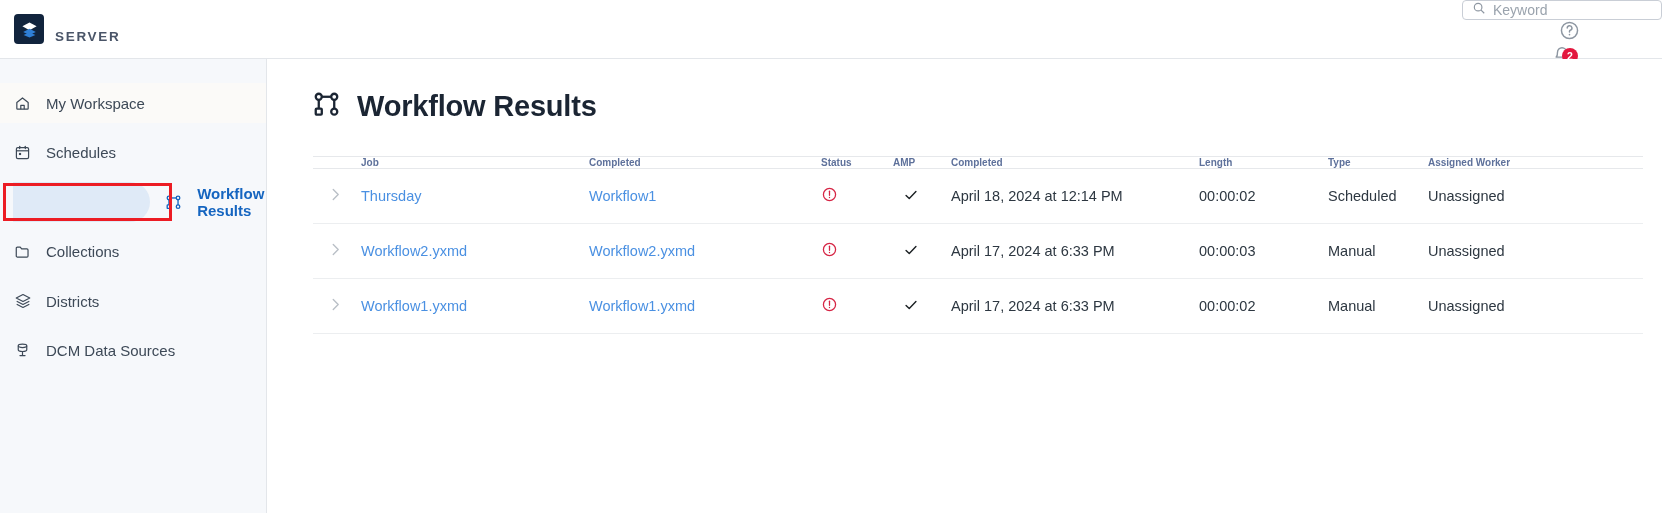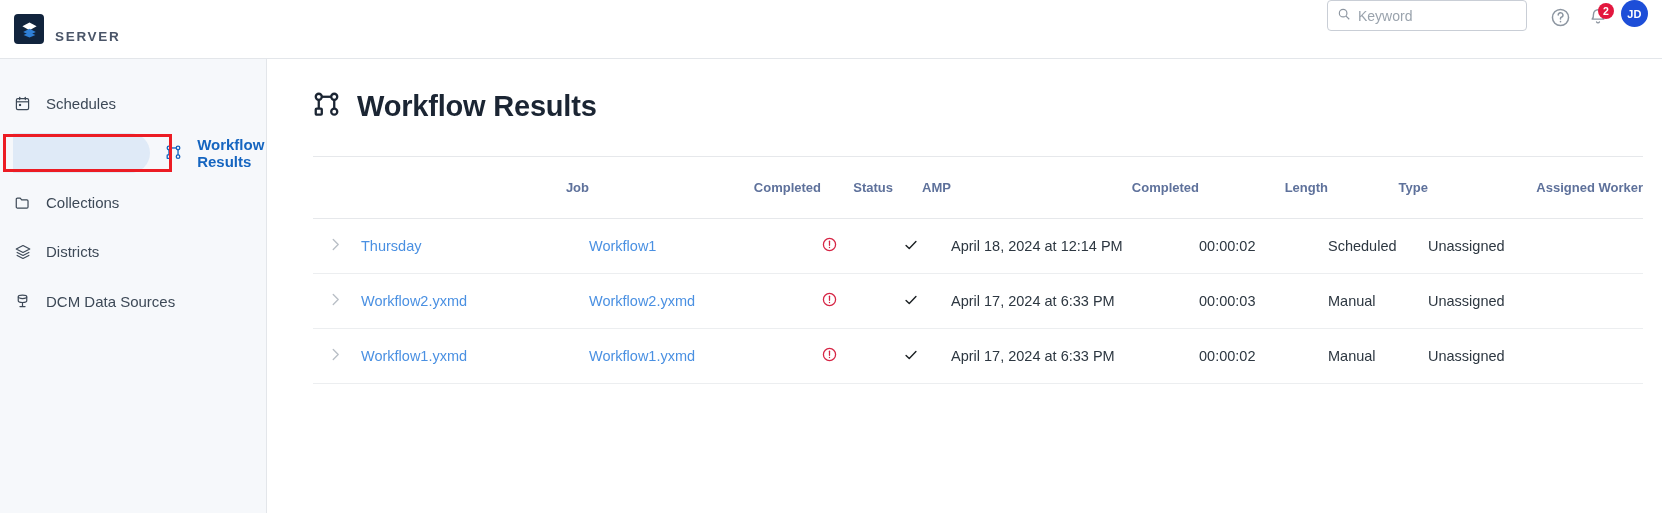--- a/index.html
+++ b/index.html
@@ -63,21 +63,23 @@
   .nav-tab.active {
     color: #1d71c4;
     border-bottom-color: #1d71c4;
   }
 
   .top-right {
     position: absolute;
     right: 0; top: 0;
     height: 59px;
     display: flex;
+    align-items: center;
     gap: 0;
+    flex-direction: column;
   }
   .searchbox {
     width: 200px;
     height: 31px;
     border: 1px solid #c9ced6;
     border-radius: 4px;
     display: flex;
     align-items: center;
     padding: 0 9px;
     gap: 7px;
@@ -200,25 +202,25 @@
   }
 
   table.results {
     margin-left: 45px;
     margin-top: 33px;
     border-collapse: collapse;
     width: 1330px;
     table-layout: fixed;
   }
   table.results th {
-    font-size: 13px;
+    font-size: 10px;
     font-weight: 700;
     color: #5e719b;
-    text-align: right;
-    padding: 23px 0;
+    text-align: left;
+    padding: 0 0;
     border-top: 1px solid #e6e8eb;
     border-bottom: 1px solid #e6e8eb;
     white-space: nowrap;
   }
   table.results td {
     font-size: 14.5px;
     color: #2d3741;
     padding: 17px 0;
     border-bottom: 1px solid #eceef0;
     white-space: nowrap;
@@ -296,20 +298,29 @@
       </span>
       <span class="badge">2</span>
     </div>
 
     <div class="avatar">JD</div>
   </div>
 </div>
 
 <div class="sidebar">
 
+  <div class="side-item hovered">
+    <span class="side-ico">
+      <svg width="17" height="17" viewBox="0 0 24 24" fill="none" stroke="#3d4957" stroke-width="1.7" stroke-linejoin="round">
+        <path d="M4 10.5 12 4.2l8 6.3V19a1 1 0 0 1-1 1H5a1 1 0 0 1-1-1z"></path>
+        <path d="M9.6 20v-5.4h4.8V20"></path>
+      </svg>
+    </span>
+    <span>My Workspace</span>
+  </div>
 
   <div class="side-item">
     <span class="side-ico">
       <svg width="17" height="17" viewBox="0 0 24 24" fill="none" stroke="#3d4957" stroke-width="1.7">
         <rect x="3.4" y="5.2" width="17.2" height="15.4" rx="2"></rect>
         <line x1="3.4" y1="9.6" x2="20.6" y2="9.6"></line>
         <line x1="8" y1="3.2" x2="8" y2="6.4" stroke-linecap="round"></line>
         <line x1="16" y1="3.2" x2="16" y2="6.4" stroke-linecap="round"></line>
         <rect x="7" y="12.6" width="3" height="3" fill="#3d4957" stroke="none"></rect>
       </svg>

